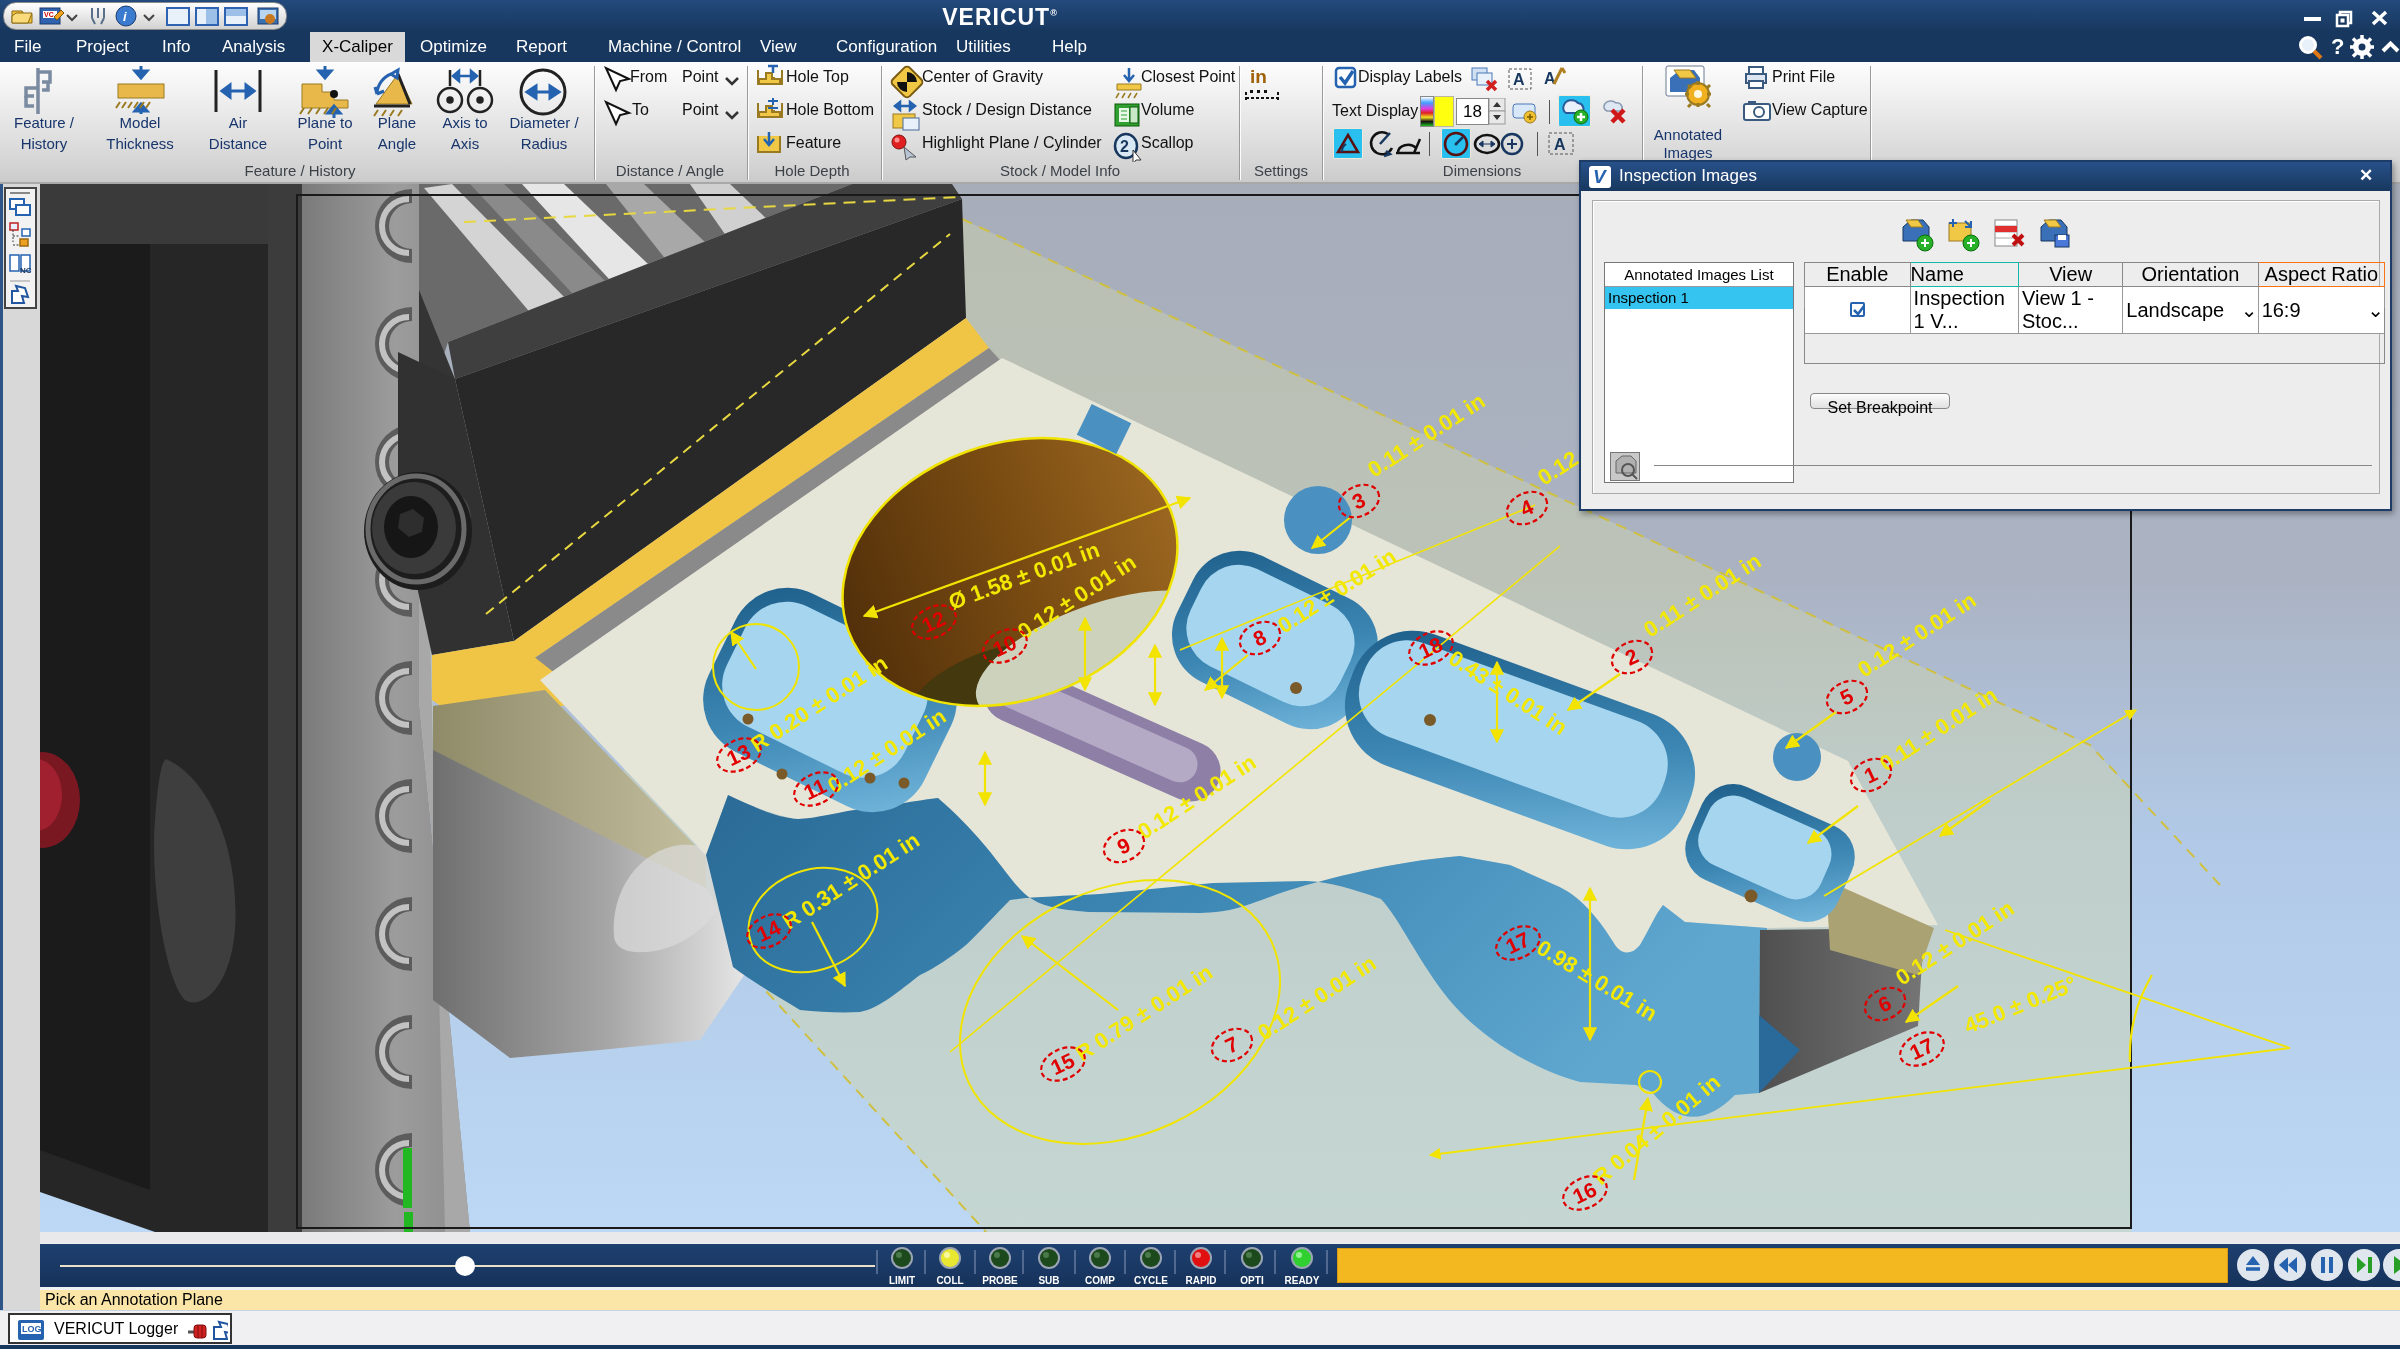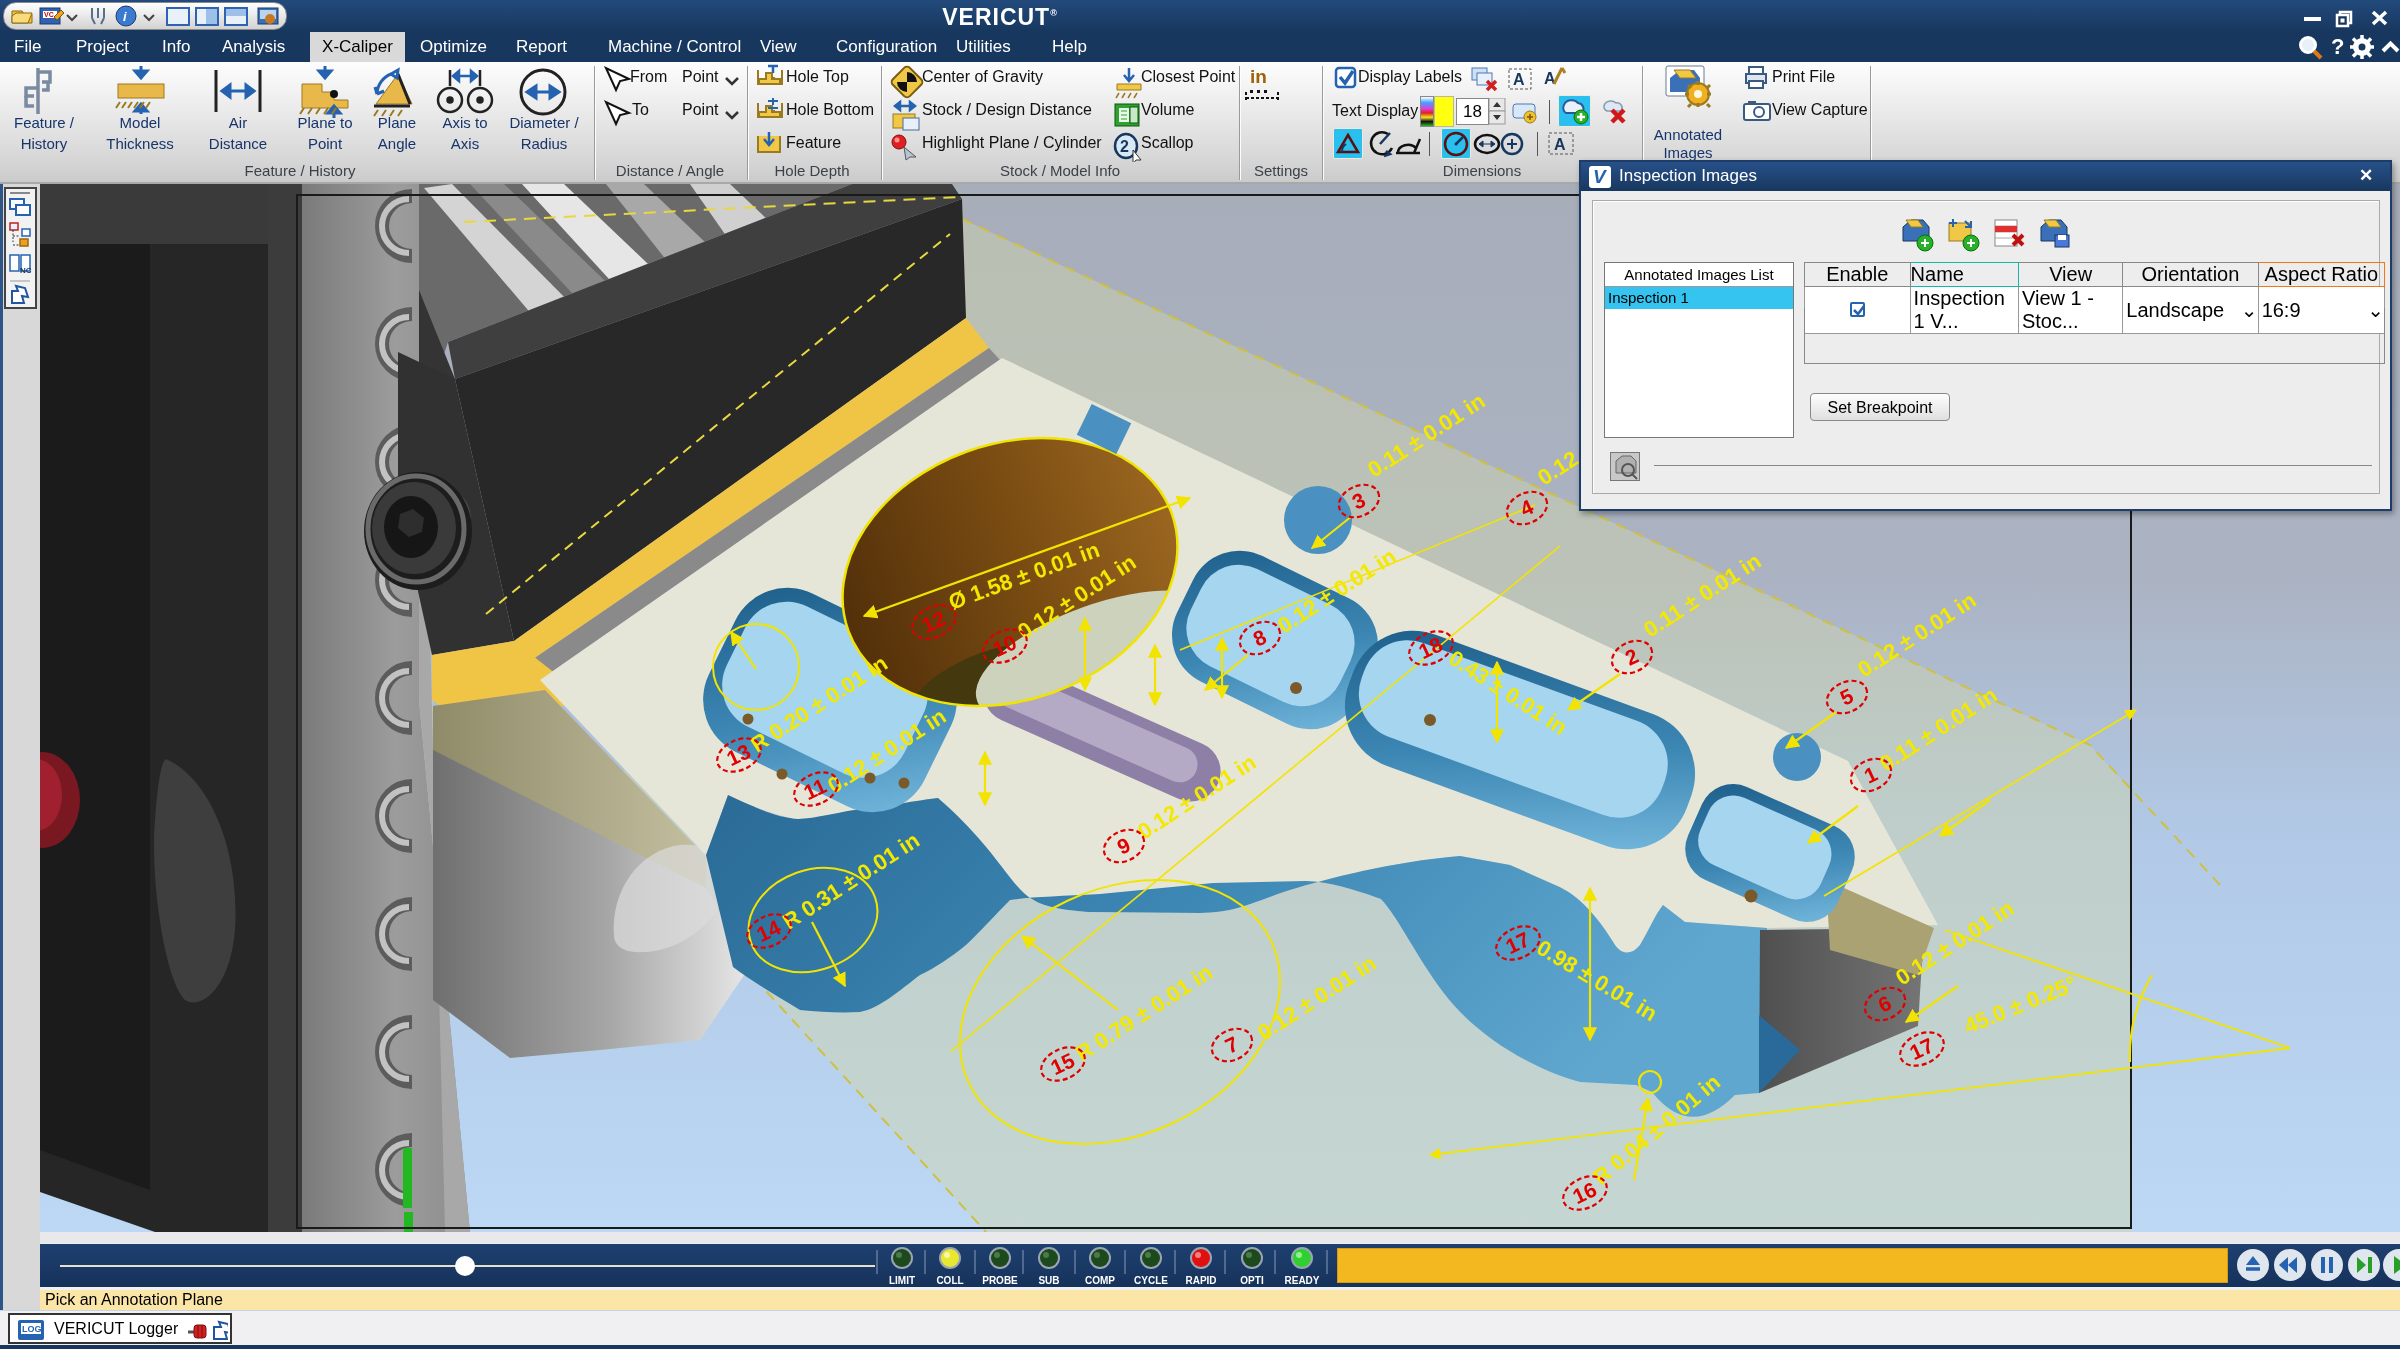--- a/index.html
+++ b/index.html
@@ -713,21 +713,21 @@
         <rect x="4" y="9" width="22" height="6" fill="#e03030"></rect>
         <path d="M22 18 l10 10 m0 -10 l-10 10" stroke="#c01010" stroke-width="4"></path>
       </g>
 <g transform="translate(138,0)">
         <path d="M4 10 l8 -7 h12 l6 7 v14 h-26z" fill="#3a70b8" stroke="#17375e"></path>
         <path d="M7 3 h12 l5 7 h-12z" fill="#f0c846" stroke="#9a7a20"></path>
         <rect x="18" y="18" width="14" height="12" fill="#4a78d8" stroke="#17375e"></rect>
         <rect x="21" y="18" width="8" height="5" fill="#fff"></rect>
       </g>
 </svg>
-<div class="abs" style="left:23px;top:100px;width:190px;height:176px;background:#fff;border:1px solid #777">
+<div class="abs" style="left:23px;top:100px;width:190px;height:221px;background:#fff;border:1px solid #777">
 <div style="height:24px;border-bottom:1px solid #999;font-size:15px;text-align:center;line-height:24px">Annotated Images List</div>
 <div style="height:22px;background:#35c4f0;font-size:15px;line-height:22px;padding-left:3px">Inspection 1</div>
 </div>
 <table style="position:absolute;left:223px;top:100px;width:581px;border-collapse:collapse;font-size:20px" border="1">
 <tbody>
         <tr style="height:24px">
           <td style="width:114px;text-align:center;border:1px solid #888">Enable</td>
           <td style="width:111px;text-align:left;border:1px solid #14b8a6">Name</td>
           <td style="width:113px;text-align:center;border:1px solid #888">View</td>
           <td style="width:111px;text-align:center;border:1px solid #888">Orientation</td>
@@ -738,21 +738,21 @@
                 <path d="M3 7 l4 4 6 -8" stroke="#2563b0" stroke-width="2.5" fill="none"></path>
               </svg></span></td>
           <td style="border:1px solid #999;padding-left:3px">Inspection 1 V...</td>
           <td style="border:1px solid #999;padding-left:3px">View 1 - Stoc...</td>
           <td style="border:1px solid #999;padding-left:3px">Landscape&nbsp;&nbsp;&nbsp;⌄</td>
           <td style="border:1px solid #999;padding-left:3px">16:9&nbsp;&nbsp;&nbsp;&nbsp;&nbsp;&nbsp;&nbsp;&nbsp;&nbsp;&nbsp;&nbsp;&nbsp;⌄</td>
         </tr>
 </tbody>
     </table>
 <div class="abs" style="left:223px;top:146px;width:581px;height:56px;border:1px solid #888;border-top:none"></div>
-<div class="abs" style="left:229px;top:231px;width:140px;height:28px;background:linear-gradient(#fdfdfd,#e0e0e0);border:1px solid #888;border-radius:4px;font-size:16px;text-align:center;line-height:27px">Set Breakpoint</div>
+<div class="abs" style="left:229px;top:231px;width:140px;height:16px;background:linear-gradient(#fdfdfd,#e0e0e0);border:1px solid #888;border-radius:4px;font-size:16px;text-align:center;line-height:27px">Set Breakpoint</div>
 <div class="abs" style="left:29px;top:290px;width:30px;height:29px;background:#c8c8c8;border:1px solid #777"><svg width="28" height="27">
         <path d="M5 8 l6 -5 h9 l5 5 v12 h-20z" fill="#b0b0b0" stroke="#666"></path>
         <circle cx="17" cy="17" r="6" fill="none" stroke="#555" stroke-width="2"></circle>
         <path d="M21 21 l5 5" stroke="#555" stroke-width="2"></path>
       </svg></div>
 <div class="abs" style="left:73px;top:303px;width:718px;height:1px;background:#888"></div>
 </div>
 
 <div class="abs ctrlbar">
 <div style="position:absolute;left:20px;top:21px;width:815px;height:2px;background:#e8e0c8"></div>

